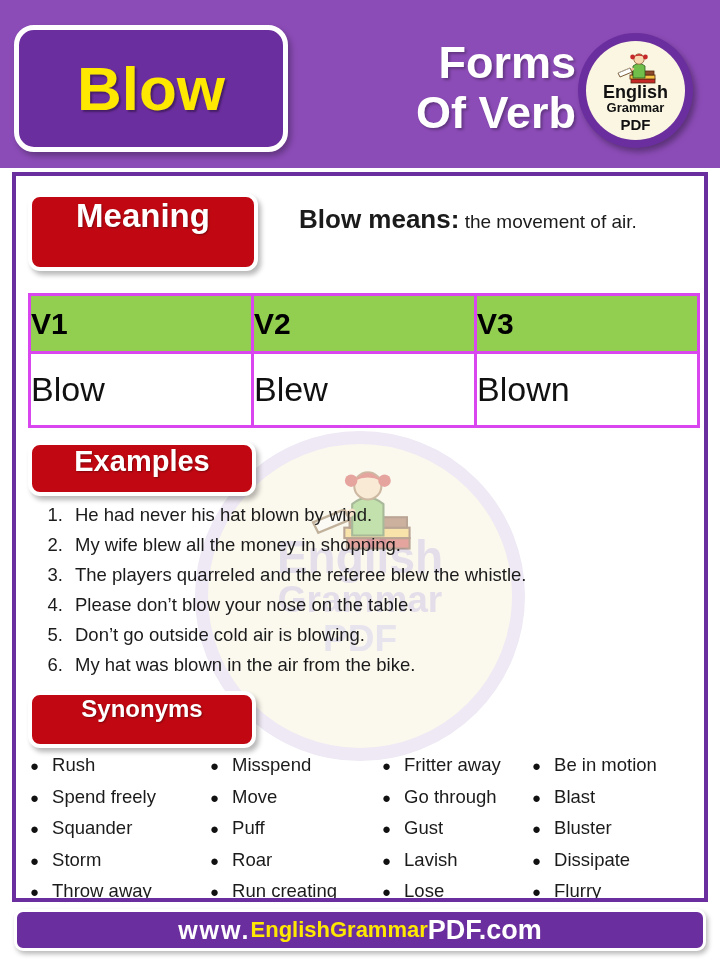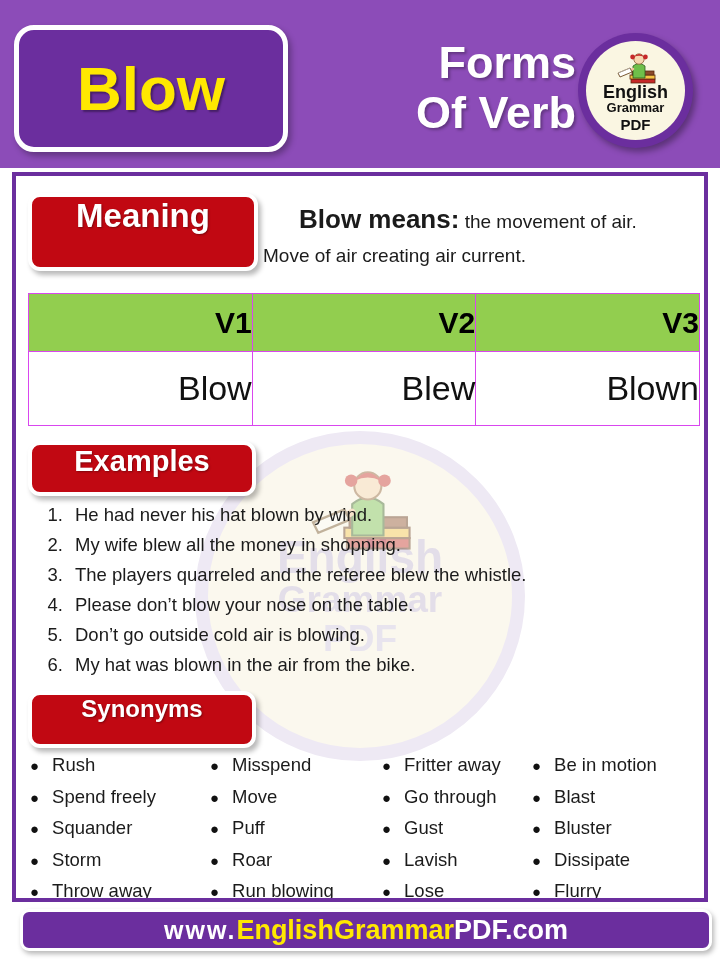--- a/index.html
+++ b/index.html
@@ -122,22 +122,22 @@
   #meaning-line2 { font-size: 19px; line-height: 1.55; margin-top: 2px; }
 
   
   #verb-table {
     position: absolute; left: 12px; top: 117px;
     width: 672px;
     border-collapse: collapse;
     table-layout: fixed;
   }
   #verb-table th, #verb-table td {
-    border: 1px solid #d946ef;
-    text-align: right;
+    border: 3px solid #d946ef;
+    text-align: left;
   }
   #verb-table th {
     background: #92CE4F;
     height: 58px;
     font-size: 30px; font-weight: bold; color: #000;
   }
   #verb-table td {
     background: #ffffff;
     height: 74px;
     font-size: 34px; color: #111;
@@ -178,30 +178,30 @@
     white-space: nowrap;
   }
   .syn-bullet {
     flex: 0 0 auto;
     font-size: 15px; line-height: 1;
     margin-right: 13px; color: #111;
   }
 
   
   #footer {
-    position: absolute; left: 20px; top: 909px;
+    position: absolute; left: 14px; top: 909px;
     width: 692px; height: 42px;
     background: #6B2E9E;
     border: 3px solid #ffffff;
     border-radius: 9px;
     box-shadow: 2px 3px 5px rgba(0,0,0,0.28);
     display: flex; align-items: center; justify-content: center;
   }
   .foot-w { color: #ffffff; font-size: 25px; font-weight: bold; letter-spacing: 2px; }
-  .foot-y { color: #FFE800; font-size: 27px; font-weight: bold; }
+  .foot-y { color: #FFE800; font-size: 22px; font-weight: bold; }
   .foot-e { color: #ffffff; font-size: 27px; font-weight: bold; }
 </style>
 </head>
 <body>
 
 <div id="page">
 
   <div id="header-band"></div>
 
   <div id="title-box">
@@ -262,21 +262,20 @@
     <div id="content">
 
       <div class="tag" id="tag-meaning">
         <span>Meaning</span>
       </div>
 
       <div id="meaning-text">
         <div id="meaning-line1">
           <span id="meaning-bold">Blow means:</span><span> the movement of air.</span>
         </div>
-        <div id="meaning-line2">Move of air creating air current.</div>
       </div>
 
       <table id="verb-table">
         <thead>
           <tr>
             <th>V1</th>
             <th>V2</th>
             <th>V3</th>
           </tr>
         </thead>
@@ -359,21 +358,21 @@
           <li>
               <span class="syn-bullet">●</span>
               <span>Puff</span>
             </li>
           <li>
               <span class="syn-bullet">●</span>
               <span>Roar</span>
             </li>
           <li>
               <span class="syn-bullet">●</span>
-              <span>Run blowing</span>
+              <span>Run creating</span>
             </li>
         </ul>
         <ul class="syn-col">
           <li>
               <span class="syn-bullet">●</span>
               <span>Fritter away</span>
             </li>
           <li>
               <span class="syn-bullet">●</span>
               <span>Go through</span>

